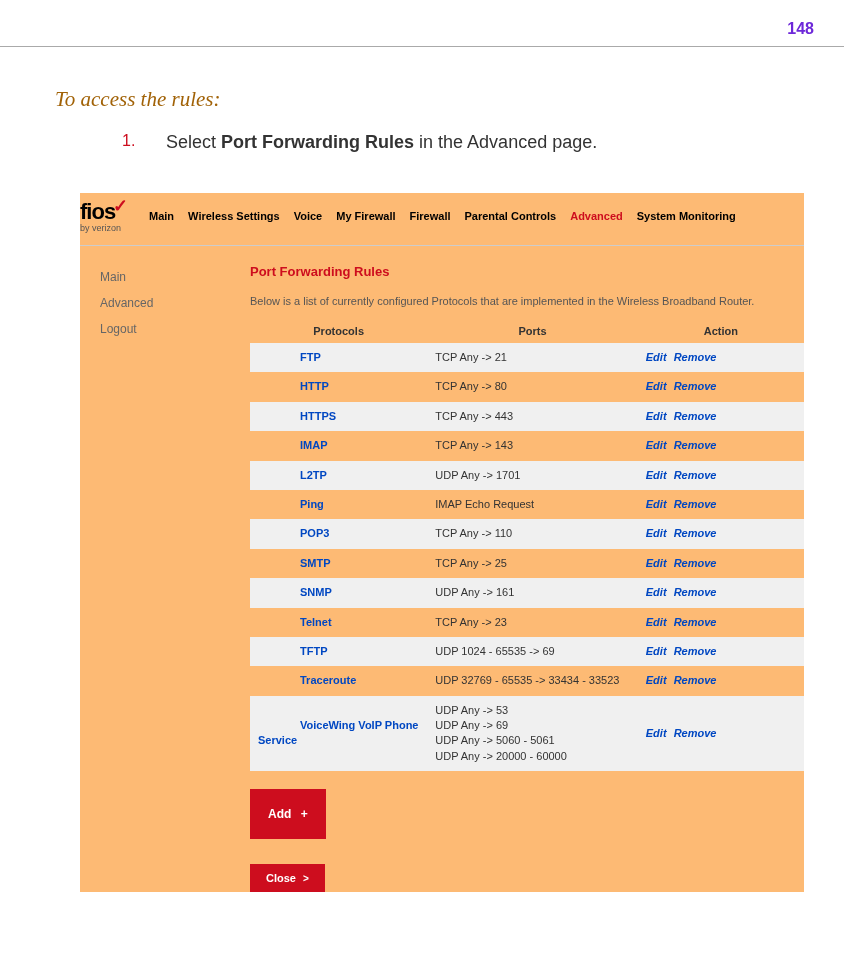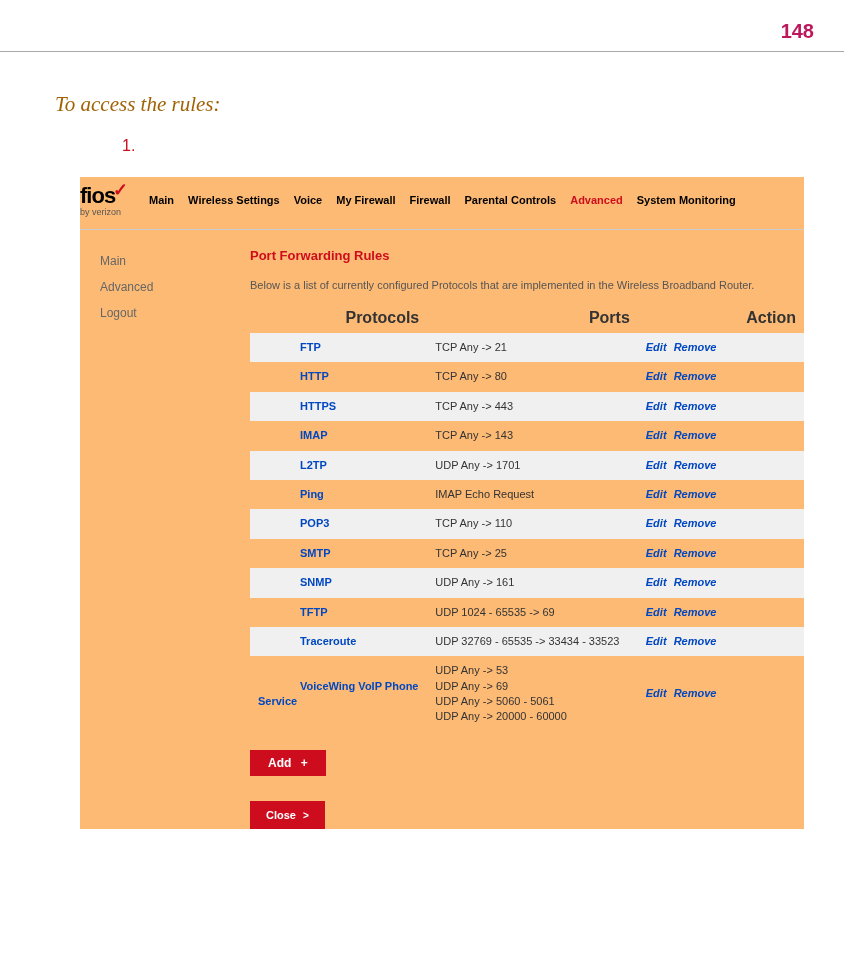--- a/index.html
+++ b/index.html
@@ -8,23 +8,23 @@
       background: #fff;
       width: 844px;
       color: #333;
     }
     .page {
       padding: 0;
     }
     .page-number {
       text-align: right;
       padding: 20px 30px 8px 0;
-      font-size: 20px;
-      font-weight: bold;
-      color: #be185d;
+      font-size: 16px;
+      font-weight: bold;
+      color: #6d28d9;
     }
     .hr-top {
       border: none;
       border-top: 1px solid #aaa;
       margin: 0 0 40px 0;
     }
     .intro {
       padding: 0 40px 10px 55px;
       font-style: italic;
       font-size: 21px;
@@ -132,25 +132,25 @@
       font-size: 11px;
       color: #555;
       padding-bottom: 12px;
     }
     table.rules {
       width: 100%;
       border-collapse: collapse;
       font-size: 11px;
     }
     table.rules th {
-      text-align: right;
+      text-align: center;
       font-weight: bold;
       padding: 6px 8px;
       color: #333;
-      font-size: 16px;
+      font-size: 11px;
     }
     table.rules td {
       padding: 7px 8px;
       vertical-align: middle;
       line-height: 1.4;
     }
     table.rules tbody tr:nth-child(odd) td {
       background: #f0f0f0;
     }
     .proto-link {
@@ -169,21 +169,21 @@
     .ports-col { color: #333; }
     .btn-row {
       padding: 18px 0 0 0;
     }
     .btn {
       display: inline-block;
       background: #cd0d1e;
       color: #fff;
       font-weight: bold;
       font-size: 12px;
-      padding: 6px 18px;
+      padding: 18px 18px;
       cursor: pointer;
     }
     .btn.close {
       padding: 8px 16px;
       font-size: 11px;
       margin-top: 25px;
     }
     .btn .plus { font-weight: bold; margin-left: 6px; }
     .btn .chev { margin-left: 4px; font-size: 10px; }
     th:nth-child(1), td:nth-child(1) { width: 32%; }
@@ -194,20 +194,23 @@
 <body>
 
 <div class="page">
   <div class="page-number">148</div>
   <hr class="hr-top">
 
   <div class="intro">To access the rules:</div>
 
   <div class="step">
     <span class="step-num">1.</span>
+    <span class="step-text">
+      <span>Select </span><span class="bold">Port Forwarding Rules</span><span> in the Advanced page.</span>
+    </span>
   </div>
 
   <div class="screenshot">
     <div class="ss-inner">
       <div class="ss-header">
         <div class="logo">
           <span class="logo-main">
             <span>fios</span>
             <span class="logo-check">✓</span>
           </span>
@@ -284,20 +287,25 @@
                   <td><span class="proto-link">SMTP</span></td>
                   <td class="ports-col">TCP Any -&gt; 25</td>
                   <td><span class="action-link">Edit</span> <span class="action-link">Remove</span></td>
                 </tr>
                 <tr>
                   <td><span class="proto-link">SNMP</span></td>
                   <td class="ports-col">UDP Any -&gt; 161</td>
                   <td><span class="action-link">Edit</span> <span class="action-link">Remove</span></td>
                 </tr>
                 <tr>
+                  <td><span class="proto-link">Telnet</span></td>
+                  <td class="ports-col">TCP Any -&gt; 23</td>
+                  <td><span class="action-link">Edit</span> <span class="action-link">Remove</span></td>
+                </tr>
+                <tr>
                   <td><span class="proto-link">TFTP</span></td>
                   <td class="ports-col">UDP 1024 - 65535 -&gt; 69</td>
                   <td><span class="action-link">Edit</span> <span class="action-link">Remove</span></td>
                 </tr>
                 <tr>
                   <td><span class="proto-link">Traceroute</span></td>
                   <td class="ports-col">UDP 32769 - 65535 -&gt; 33434 - 33523</td>
                   <td><span class="action-link">Edit</span> <span class="action-link">Remove</span></td>
                 </tr>
                 <tr>

